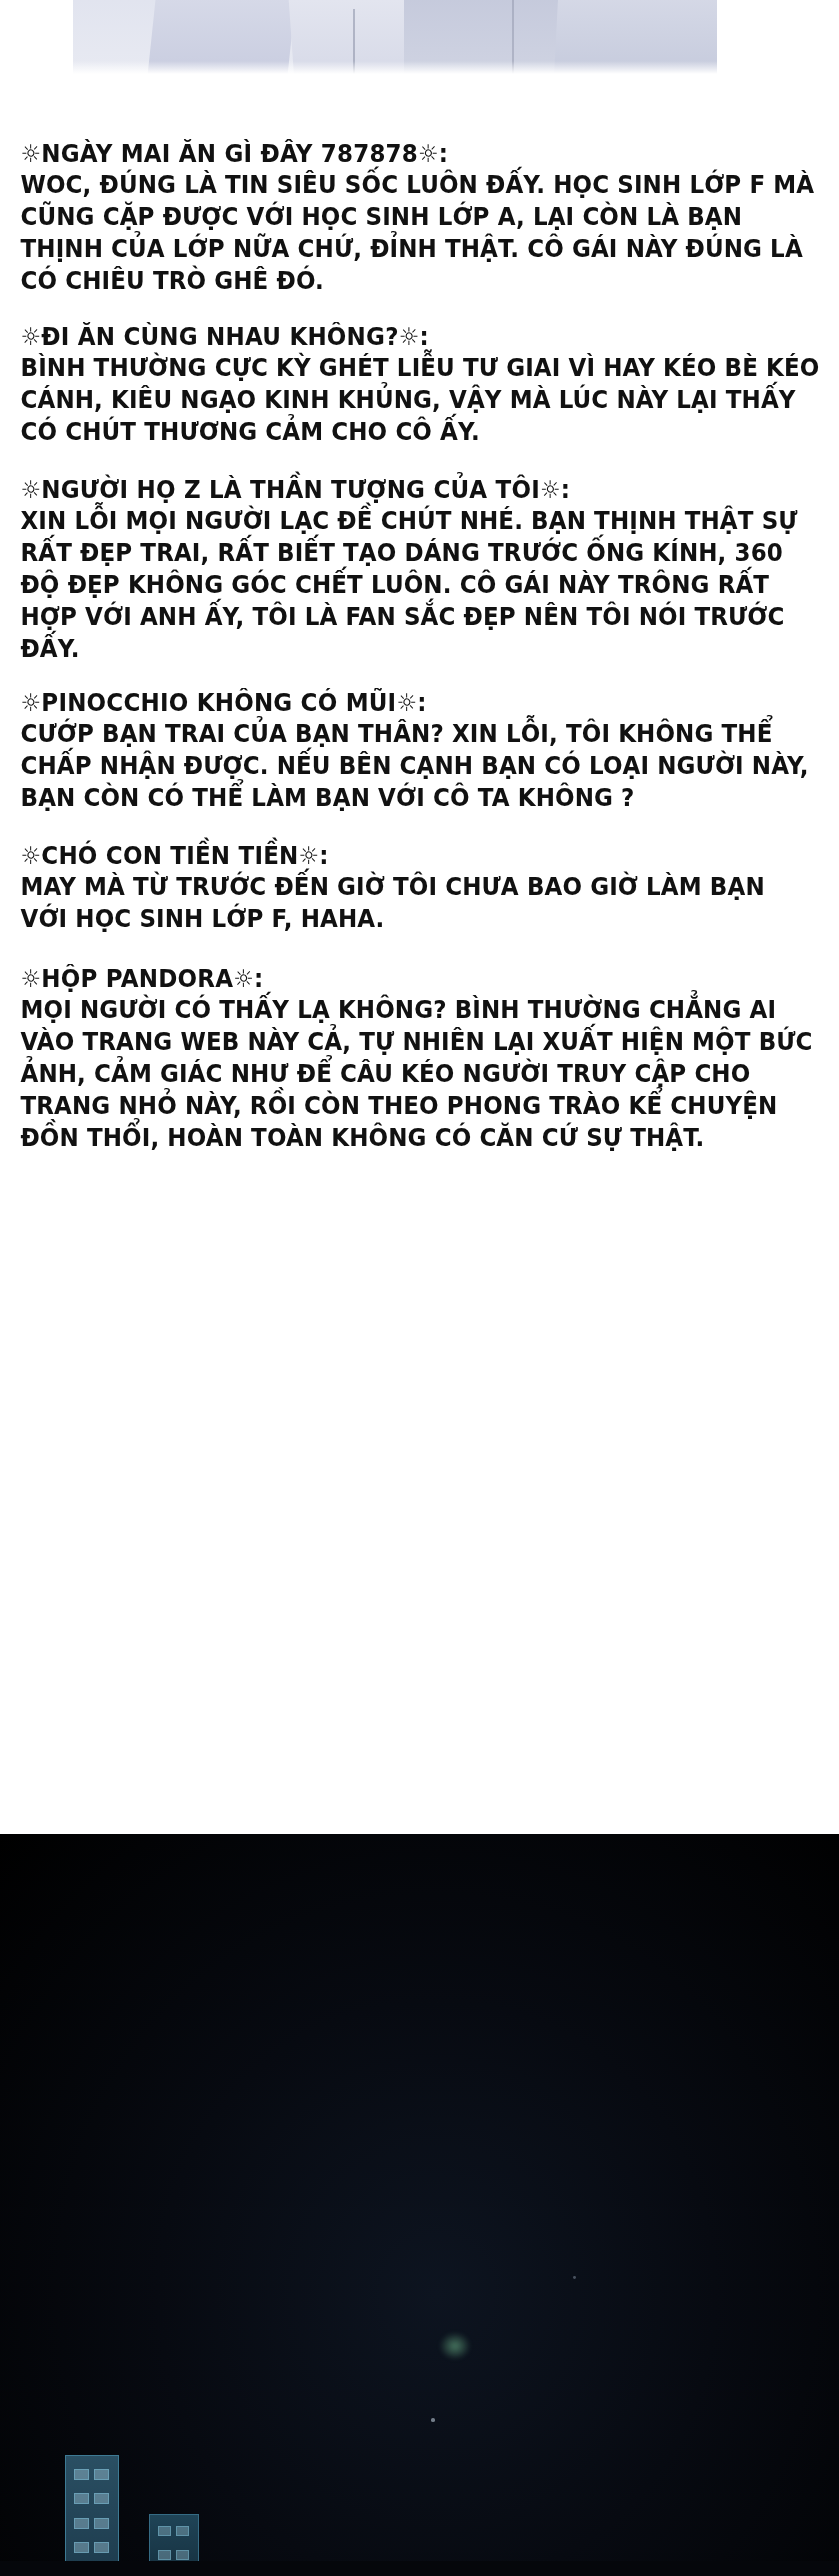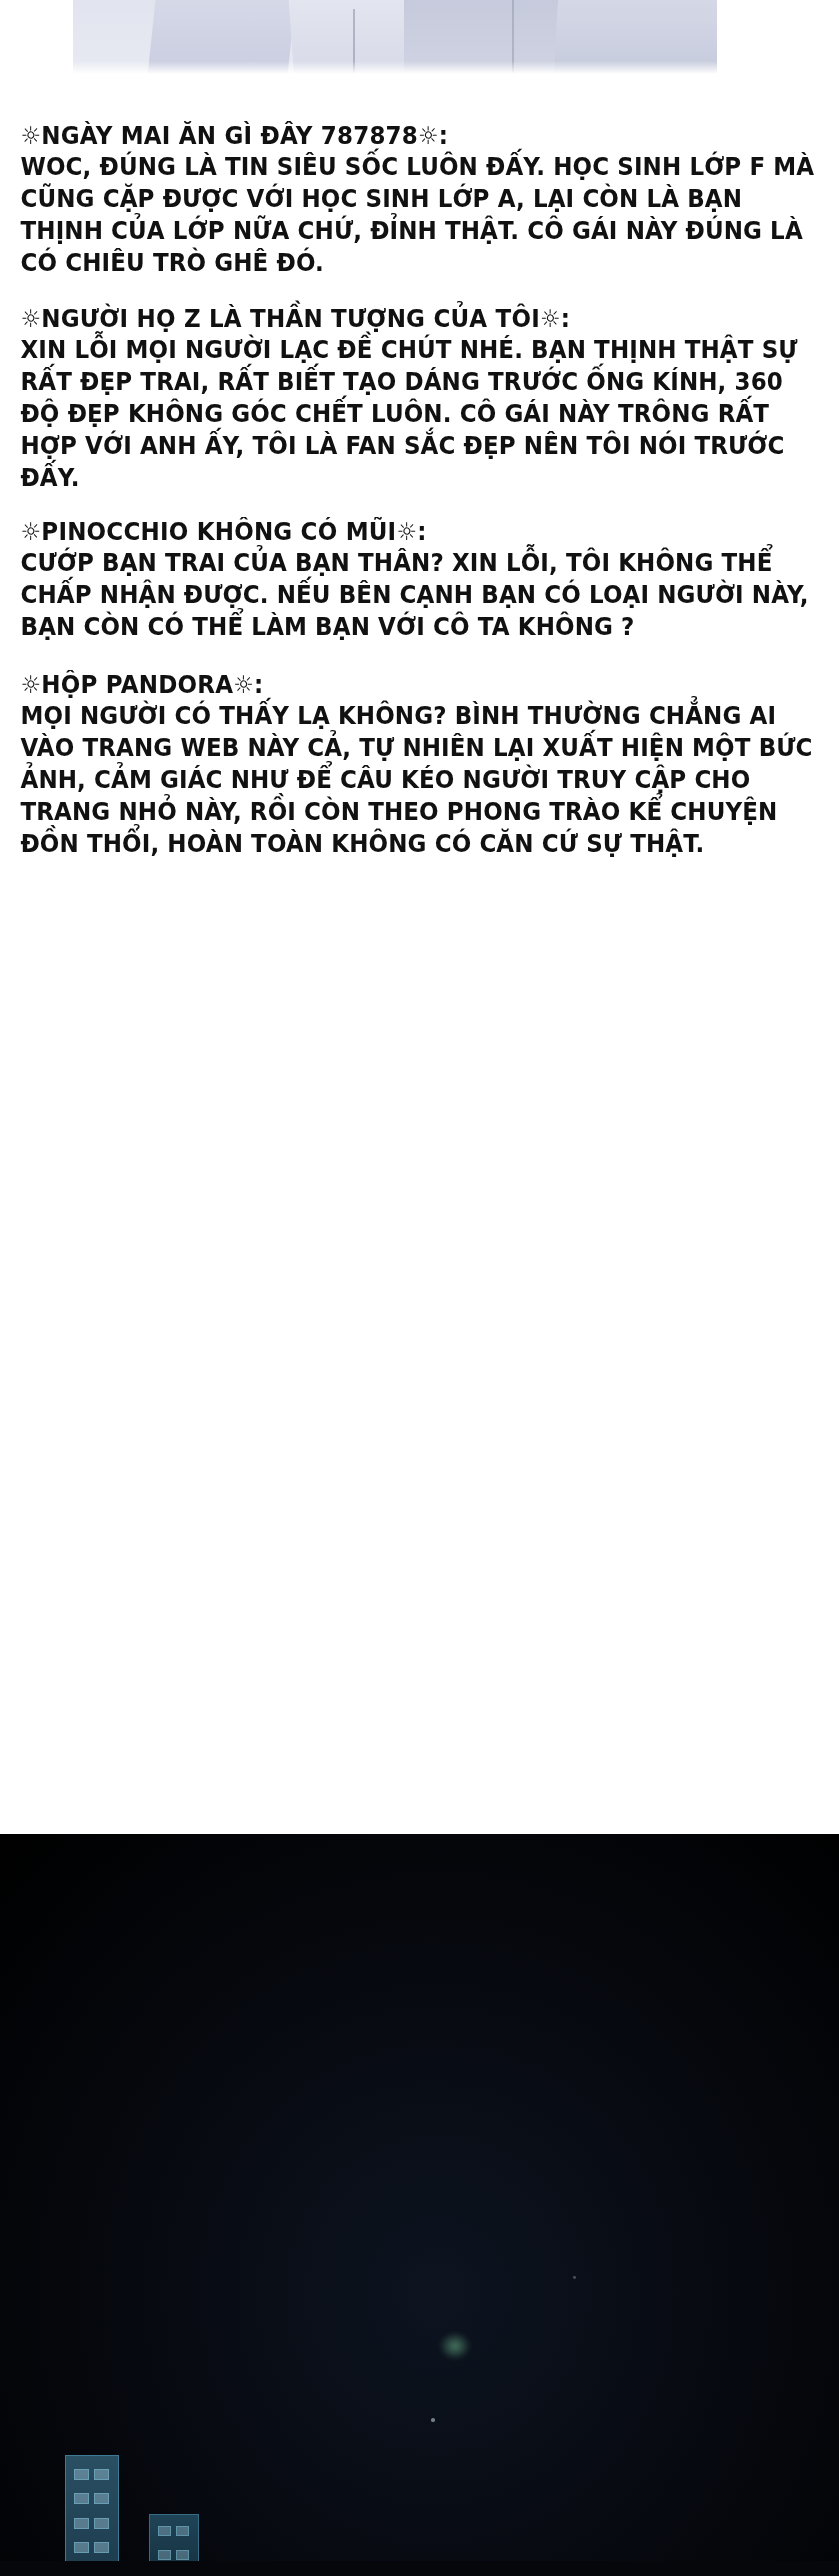--- a/index.html
+++ b/index.html
@@ -80,21 +80,21 @@
   }
   .tp-edge {
     position: absolute;
     left: 0; bottom: 0; width: 100%; height: 13px;
     background: linear-gradient(180deg, rgba(255,255,255,0), #ffffff);
   }
 
   
   .comments {
     position: absolute;
-    left: 0; top: 74px;
+    left: 0; top: 92px;
     width: 840px;
     padding: 47px 20.5px 0 20.5px;
     box-sizing: border-box;
   }
   .comment {
     margin-bottom: 32px;
   }
   .comment:last-child { margin-bottom: 0; }
 
   .nick {
@@ -213,32 +213,40 @@
   </div>
 
   <div class="comments">
 
     <div class="comment">
       <div class="nick">☼NGÀY MAI ĂN GÌ ĐÂY 787878☼:</div>
       <div class="body">WOC, ĐÚNG LÀ TIN SIÊU SỐC LUÔN ĐẤY. HỌC SINH LỚP F MÀ CŨNG CẶP ĐƯỢC VỚI HỌC SINH LỚP A, LẠI CÒN LÀ BẠN THỊNH CỦA LỚP NỮA CHỨ, ĐỈNH THẬT. CÔ GÁI NÀY ĐÚNG LÀ CÓ CHIÊU TRÒ GHÊ ĐÓ.</div>
     </div>
 
 
+    <div class="comment">
+      <div class="nick">☼ĐI ĂN CÙNG NHAU KHÔNG?☼:</div>
+      <div class="body">BÌNH THƯỜNG CỰC KỲ GHÉT LIỄU TƯ GIAI VÌ HAY KÉO BÈ KÉO CÁNH, KIÊU NGẠO KINH KHỦNG, VẬY MÀ LÚC NÀY LẠI THẤY CÓ CHÚT THƯƠNG CẢM CHO CÔ ẤY.</div>
+    </div>
 
     <div class="comment">
       <div class="nick">☼NGƯỜI HỌ Z LÀ THẦN TƯỢNG CỦA TÔI☼:</div>
       <div class="body">XIN LỖI MỌI NGƯỜI LẠC ĐỀ CHÚT NHÉ. BẠN THỊNH THẬT SỰ RẤT ĐẸP TRAI, RẤT BIẾT TẠO DÁNG TRƯỚC ỐNG KÍNH, 360 ĐỘ ĐẸP KHÔNG GÓC CHẾT LUÔN. CÔ GÁI NÀY TRÔNG RẤT HỢP VỚI ANH ẤY, TÔI LÀ FAN SẮC ĐẸP NÊN TÔI NÓI TRƯỚC ĐẤY.</div>
     </div>
 
     <div class="comment">
       <div class="nick">☼PINOCCHIO KHÔNG CÓ MŨI☼:</div>
       <div class="body">CƯỚP BẠN TRAI CỦA BẠN THÂN? XIN LỖI, TÔI KHÔNG THỂ CHẤP NHẬN ĐƯỢC. NẾU BÊN CẠNH BẠN CÓ LOẠI NGƯỜI NÀY, BẠN CÒN CÓ THỂ LÀM BẠN VỚI CÔ TA KHÔNG ?</div>
     </div>
 
 
+    <div class="comment">
+      <div class="nick">☼CHÓ CON TIỀN TIỀN☼:</div>
+      <div class="body">MAY MÀ TỪ TRƯỚC ĐẾN GIỜ TÔI CHƯA BAO GIỜ LÀM BẠN VỚI HỌC SINH LỚP F, HAHA.</div>
+    </div>
 
     <div class="comment">
       <div class="nick">☼HỘP PANDORA☼:</div>
       <div class="body">MỌI NGƯỜI CÓ THẤY LẠ KHÔNG? BÌNH THƯỜNG CHẲNG AI VÀO TRANG WEB NÀY CẢ, TỰ NHIÊN LẠI XUẤT HIỆN MỘT BỨC ẢNH, CẢM GIÁC NHƯ ĐỂ CÂU KÉO NGƯỜI TRUY CẬP CHO TRANG NHỎ NÀY, RỒI CÒN THEO PHONG TRÀO KỂ CHUYỆN ĐỒN THỔI, HOÀN TOÀN KHÔNG CÓ CĂN CỨ SỰ THẬT.</div>
     </div>
 
   </div>
 
   <div class="dark-panel">
     <div class="dp-gap"></div>

